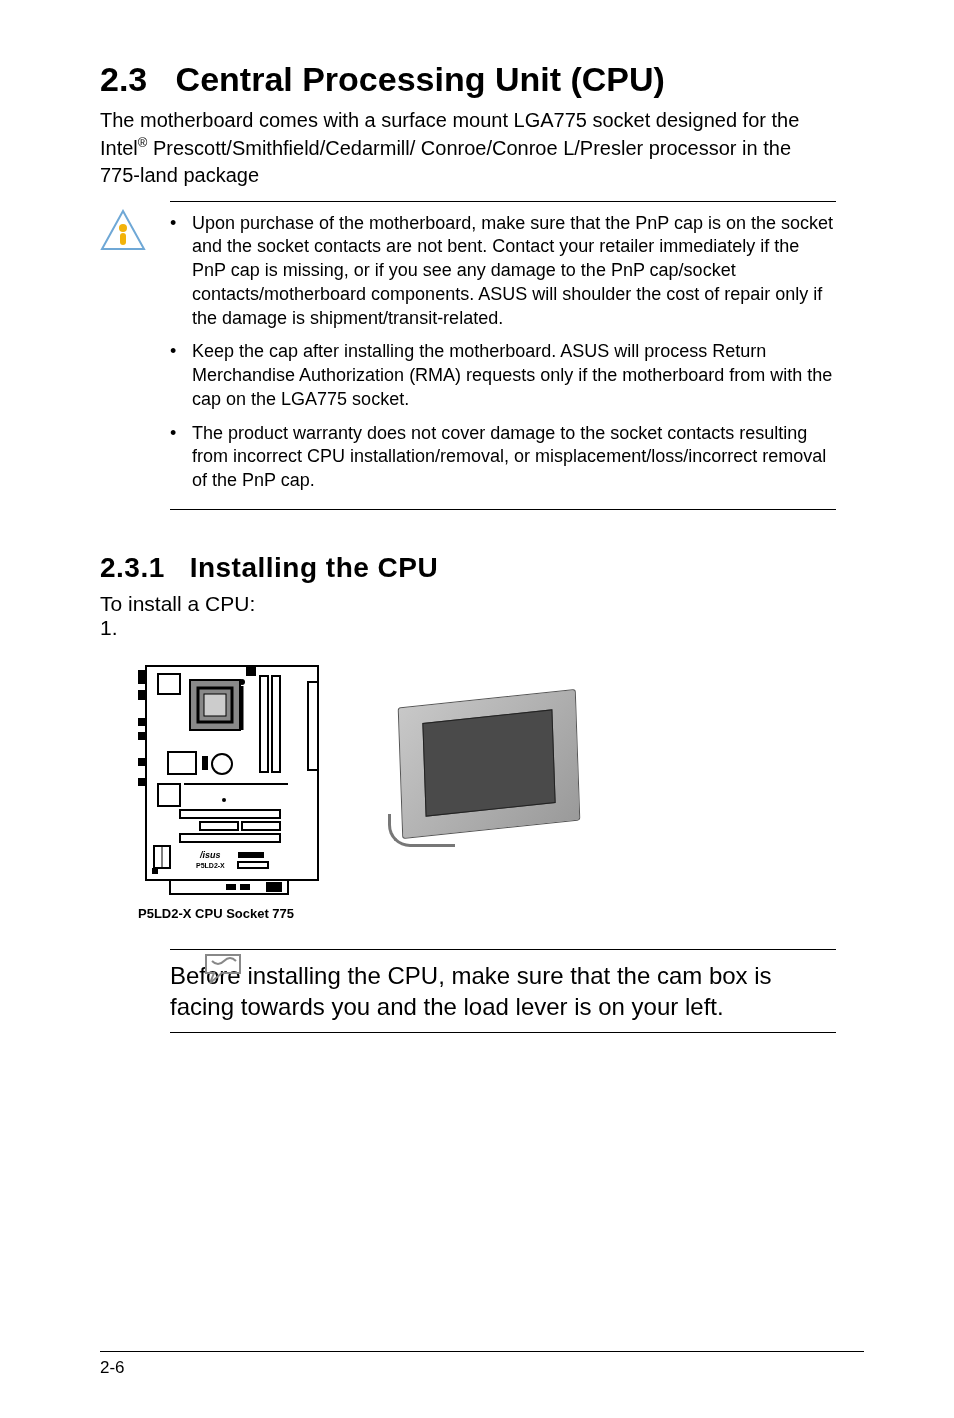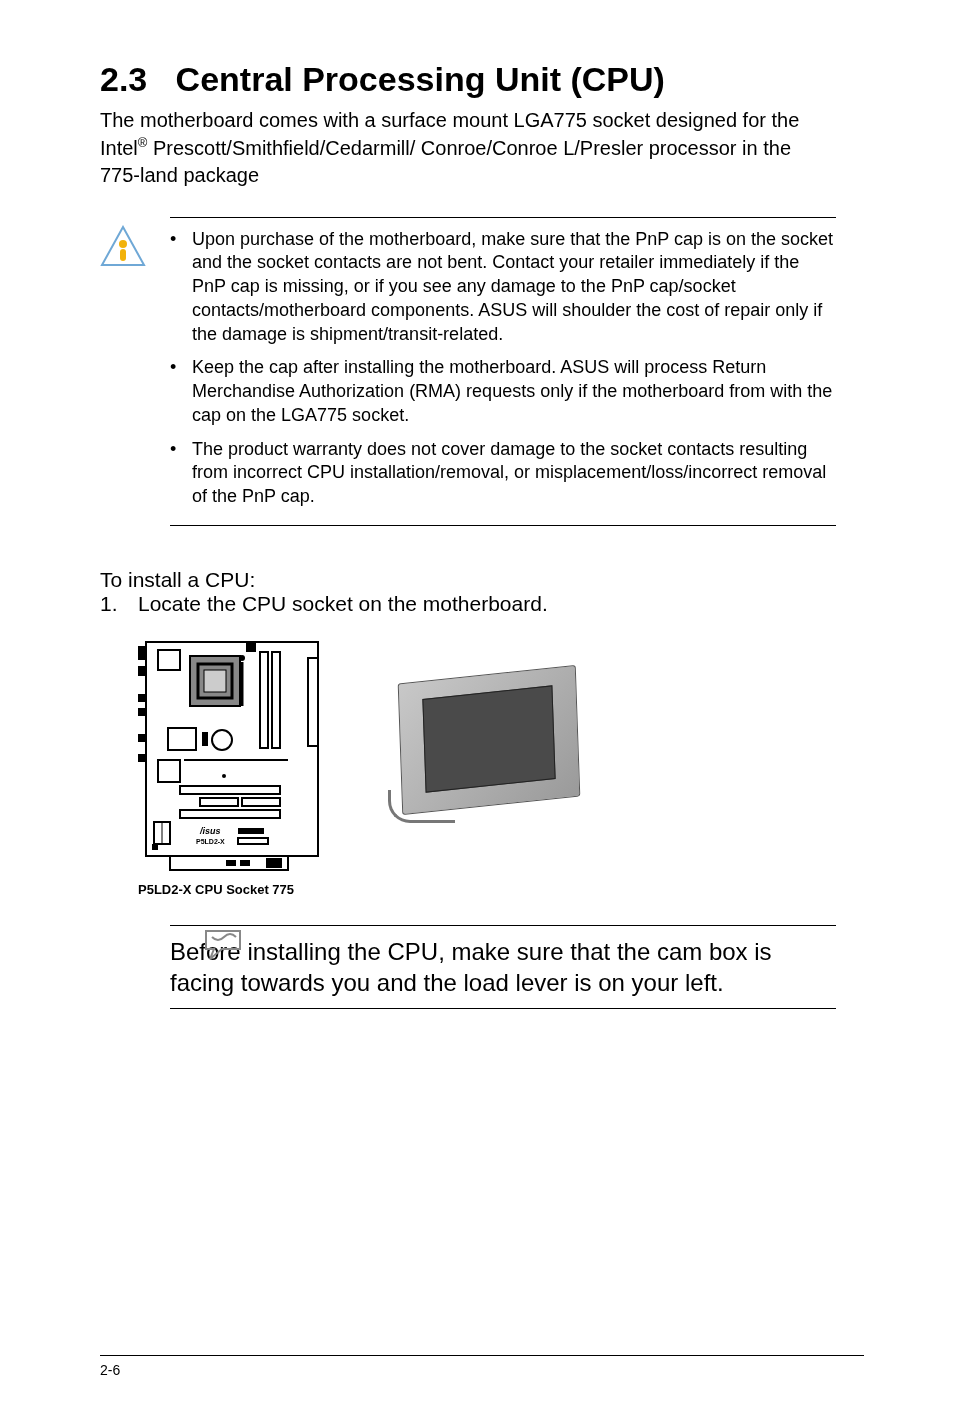--- a/index.html
+++ b/index.html
@@ -20,21 +20,21 @@
     position: relative;
   }
   .h1 {
     font-size: 34px;
     font-weight: bold;
     margin-bottom: 8px;
   }
   .intro {
     font-size: 20px;
     line-height: 1.35;
-    margin-bottom: 28px;
+    margin-bottom: 12px;
   }
   sup { font-size: 0.65em; vertical-align: super; }
   .note-box {
     border-top: 1px solid #000;
     border-bottom: 1px solid #000;
     padding: 10px 0 16px 0;
     margin-left: 70px;
     margin-bottom: 42px;
   }
   .note-wrapper {
@@ -151,21 +151,21 @@
   }
   .footer {
     position: absolute;
     bottom: 40px;
     left: 100px;
     right: 90px;
     border-top: 1px solid #000;
     padding-top: 6px;
     display: flex;
     justify-content: space-between;
-    font-size: 14px;
+    font-size: 17px;
   }
 </style>
 </head>
 <body>
 
 <div class="page">
 
   <div class="h1">
     <span>2.3</span>&nbsp;&nbsp;&nbsp;<span>Central Processing Unit (CPU)</span>
   </div>
@@ -193,26 +193,28 @@
             <span>Keep the cap after installing the motherboard. ASUS will process Return Merchandise Authorization (RMA) requests only if the motherboard from with the cap on the LGA775 socket.</span>
           </li>
         <li>
             <span class="bullet">•</span>
             <span>The product warranty does not cover damage to the socket contacts resulting from incorrect CPU installation/removal, or misplacement/loss/incorrect removal of the PnP cap.</span>
           </li>
       </ul>
     </div>
   </div>
 
+  <div class="h2">
+    <span>2.3.1</span>&nbsp;&nbsp;&nbsp;<span>Installing the CPU</span>
+  </div>
 
   <div class="body-text">To install a CPU:</div>
 
   <div class="step-row">
     <span class="step-num">1.</span>
-    <span>Locate the CPU socket on the motherboard.</span>
   </div>
 
   <div class="figure-area">
     <div class="figure-row">
       <div class="board-diagram">
         <svg viewBox="0 0 188 240">
           <rect x="8" y="6" width="172" height="214" fill="none" stroke="#000" stroke-width="2"></rect>
 
           <rect x="0" y="10" width="8" height="14" fill="#000"></rect>
           <rect x="0" y="30" width="8" height="10" fill="#000"></rect>

